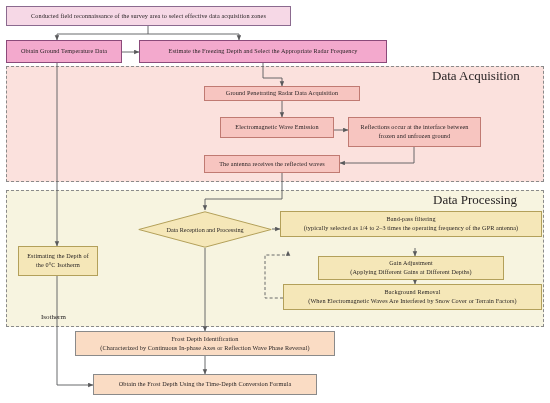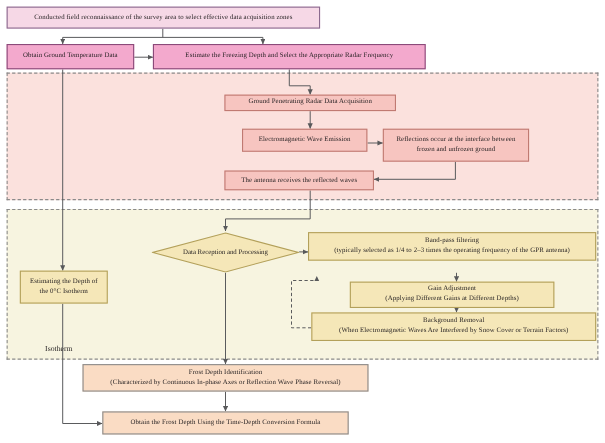--- a/index.html
+++ b/index.html
@@ -85,22 +85,24 @@
     color: #231f20;
     white-space: nowrap;
   }
 </style>
 </head>
 <body>
 
 <div id="canvas">
 
   <div class="region" style="left:6px; top:66px; width:538px; height:116px; background:#fbe1dd;"></div>
+  <div class="region-label" style="left:432px; top:68px;">Data Acquisition</div>
 
   <div class="region" style="left:6px; top:190px; width:538px; height:137px; background:#f7f4e0;"></div>
+  <div class="region-label" style="left:433px; top:192px;">Data Processing</div>
 
   <svg class="wires" viewBox="0 0 550 403">
     <defs>
       <marker id="ah" markerWidth="7" markerHeight="7" refX="5.4" refY="2.6" orient="auto" markerUnits="strokeWidth">
         <path d="M0,0 L5.6,2.6 L0,5.2 z" fill="#58595b"></path>
       </marker>
       <marker id="ahd" markerWidth="7" markerHeight="7" refX="5.4" refY="2.6" orient="auto" markerUnits="strokeWidth">
         <path d="M0,0 L5.6,2.6 L0,5.2 z" fill="#58595b"></path>
       </marker>
     </defs>

